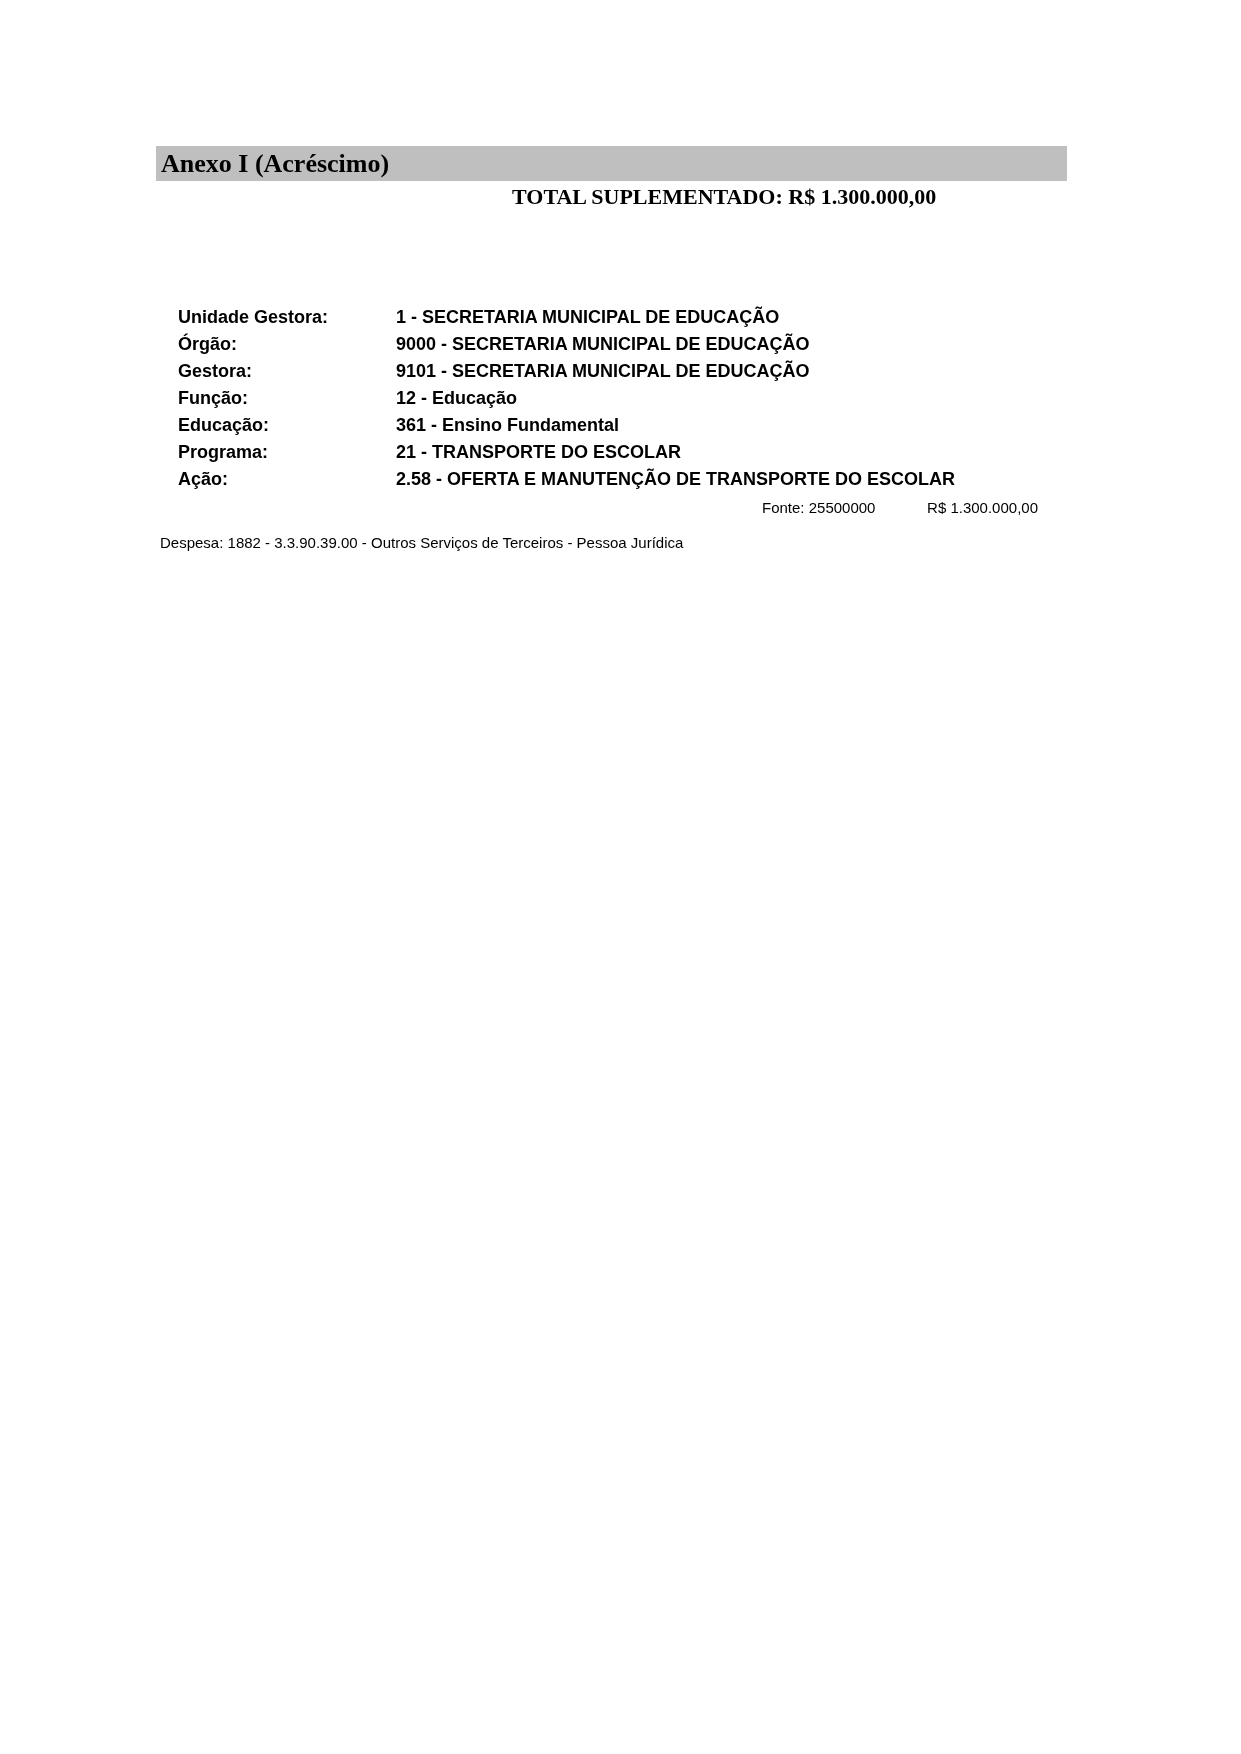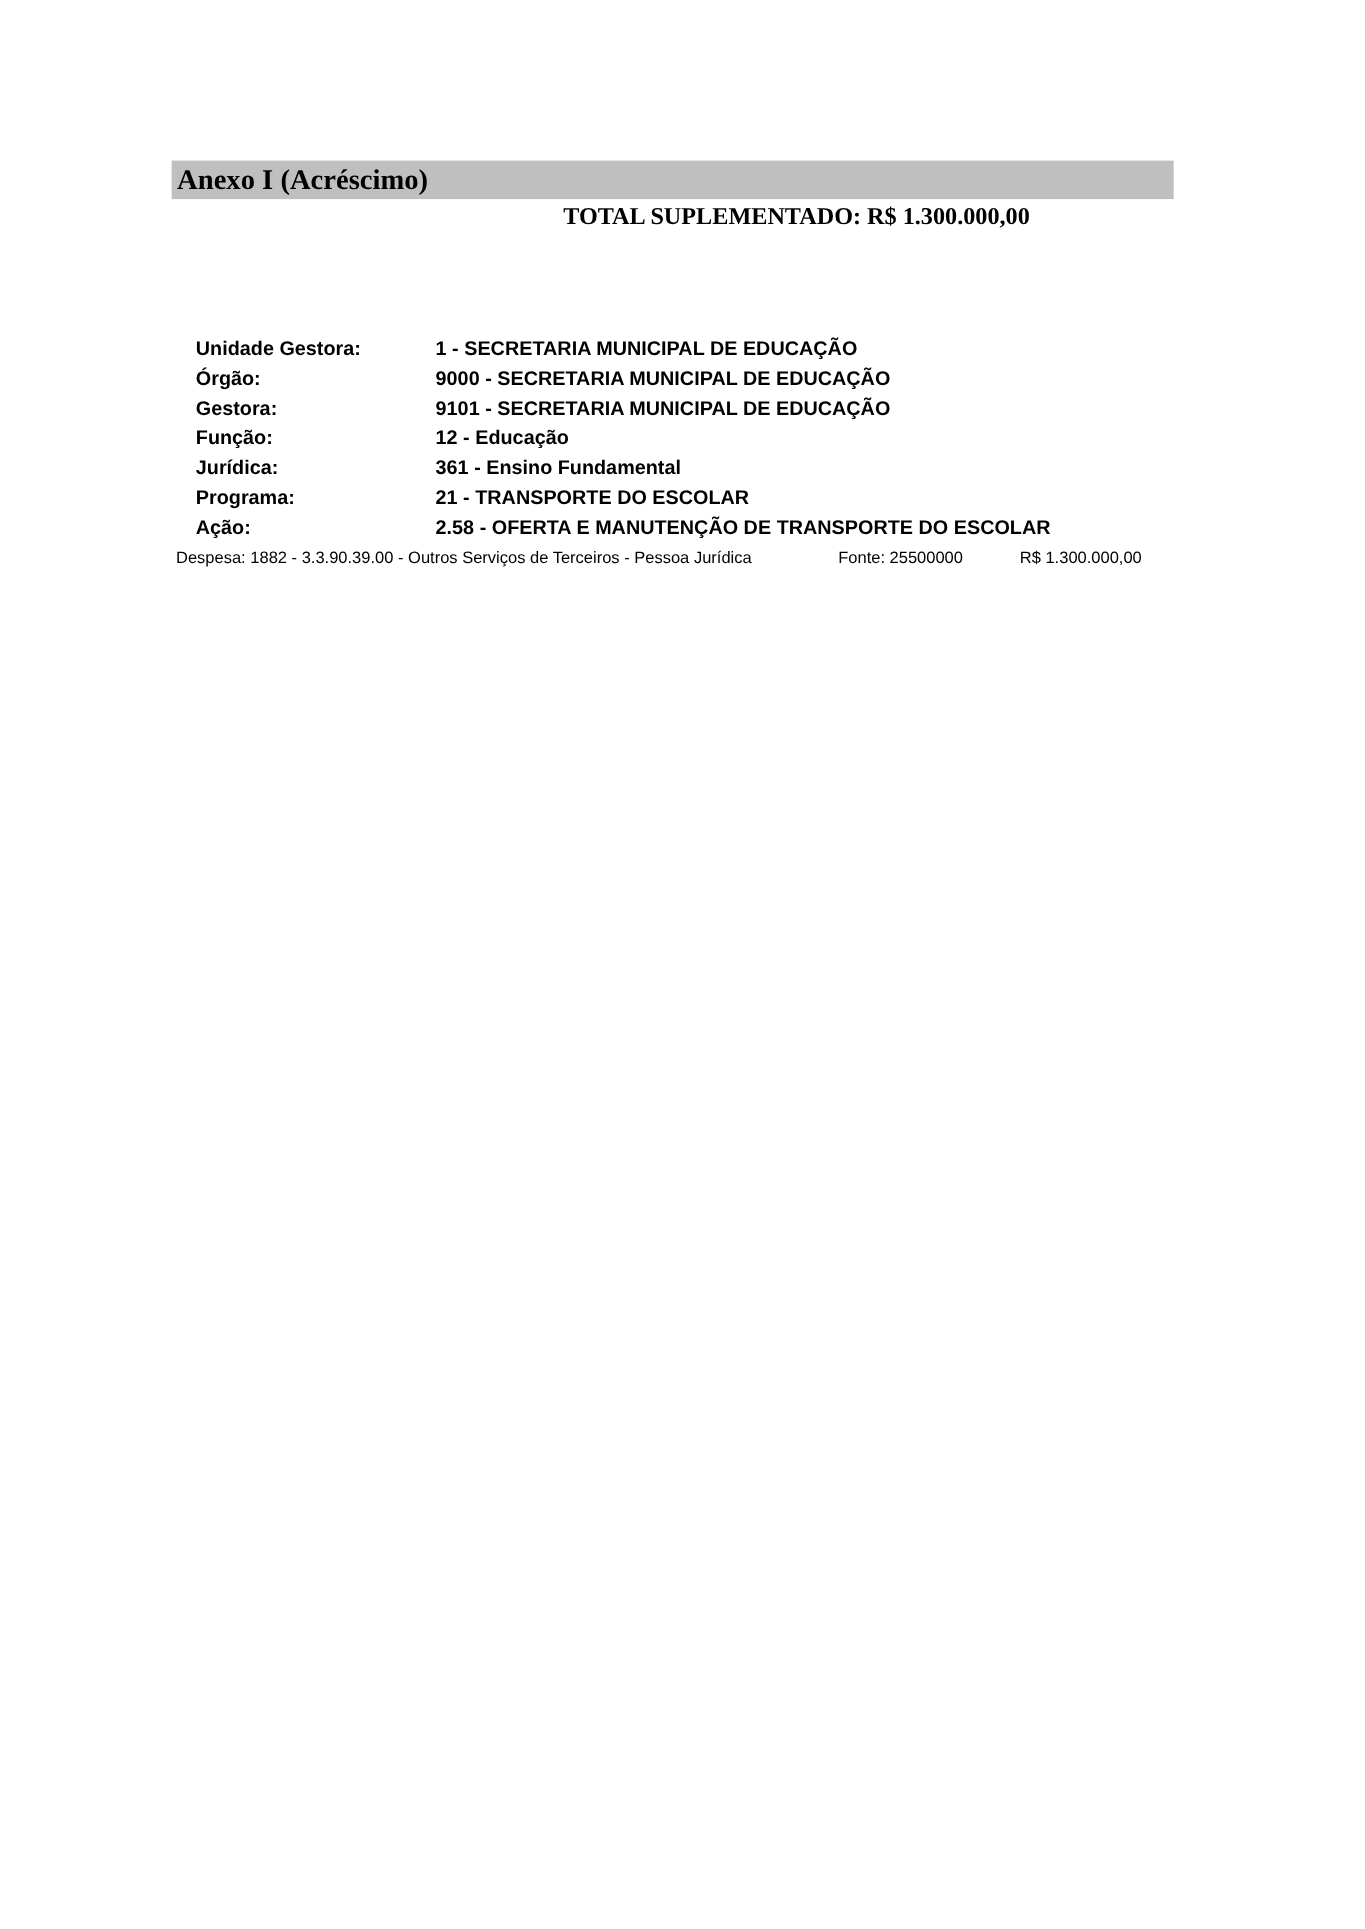--- a/index.html
+++ b/index.html
@@ -54,21 +54,21 @@
   .despesa-line {
     position: absolute;
     top: 498px;
     left: 0;
     width: 1241px;
     height: 22px;
     font-size: 15px;
     font-weight: normal;
     line-height: 20px;
   }
-  .despesa-desc  { position: absolute; left: 160px; white-space: nowrap; }
+  .despesa-desc  { position: absolute; left: 160px; white-space: nowrap; margin-top: 35px; }
   .despesa-fonte { position: absolute; left: 762px; white-space: nowrap; }
   .despesa-valor { position: absolute; right: 203px; white-space: nowrap; }
 </style>
 </head>
 <body>
 
 <div class="page">
 
   <div class="anexo-bar">
     <span>Anexo I (Acréscimo)</span>
@@ -87,21 +87,21 @@
     </div>
     <div class="detail-row">
       <span class="label">Gestora:</span>
       <span class="value">9101 - SECRETARIA MUNICIPAL DE EDUCAÇÃO</span>
     </div>
     <div class="detail-row">
       <span class="label">Função:</span>
       <span class="value">12 - Educação</span>
     </div>
     <div class="detail-row">
-      <span class="label">Jurídica:</span>
+      <span class="label">Educação:</span>
       <span class="value">361 - Ensino Fundamental</span>
     </div>
     <div class="detail-row">
       <span class="label">Programa:</span>
       <span class="value">21 - TRANSPORTE DO ESCOLAR</span>
     </div>
     <div class="detail-row">
       <span class="label">Ação:</span>
       <span class="value">2.58 - OFERTA E MANUTENÇÃO DE TRANSPORTE DO ESCOLAR</span>
     </div>

